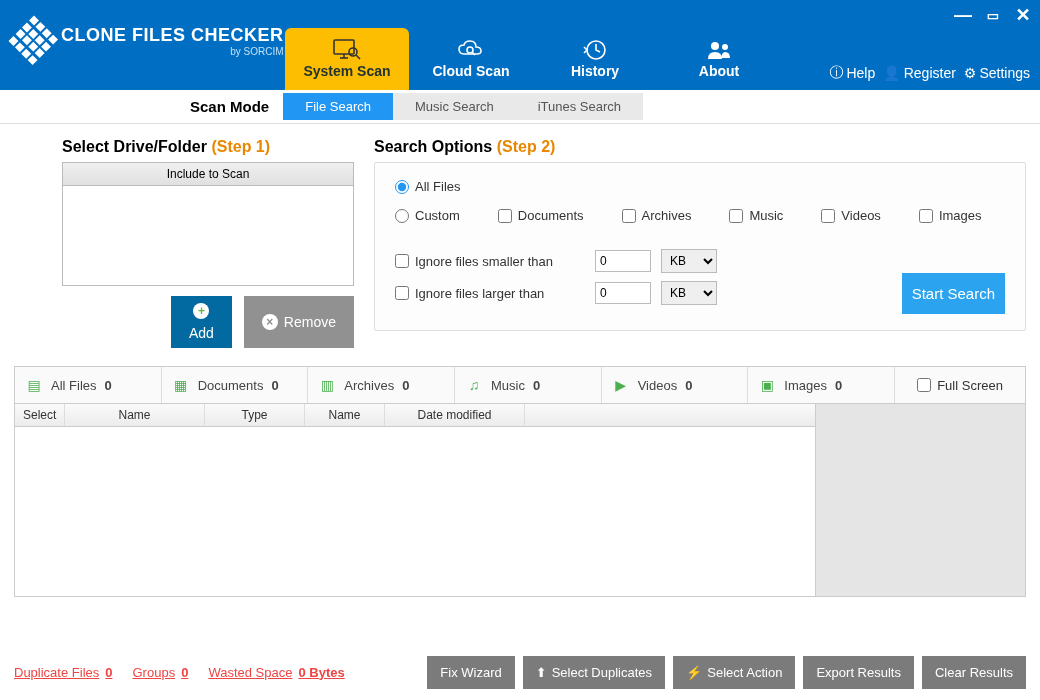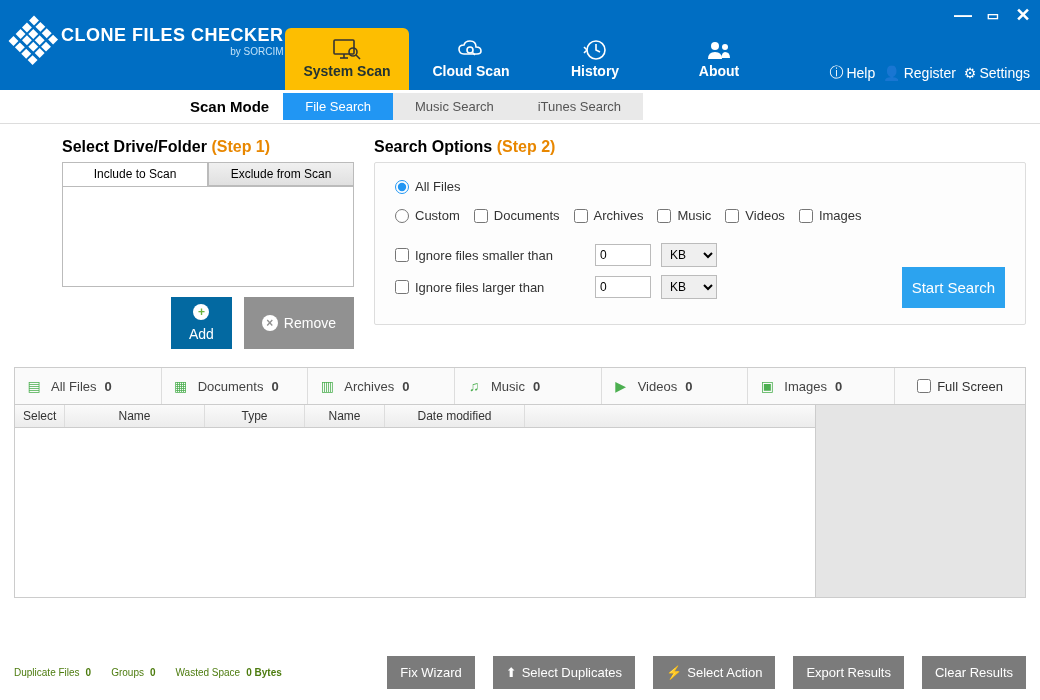--- a/index.html
+++ b/index.html
@@ -49,21 +49,21 @@
 .folder-btns { display:flex; justify-content:flex-end; gap:12px; padding-top:10px; }
 .btn { padding:7px 18px; color:#fff; border:none; font-size:14px; cursor:pointer; display:flex; align-items:center; gap:6px; }
 .btn-add { background:#0369a1;flex-direction:column; }
 .btn-remove { background:#919191; }
 .btn .circ { width:16px; height:16px; border-radius:50%; background:#fff; color:inherit; display:flex; align-items:center; justify-content:center; font-weight:bold; font-size:12px; position:relative;}
 .btn-add .circ::before { content:"+"; color:#6CB33E; }
 .btn-remove .circ::before { content:"×"; color:#919191; }
 
 .search-options { border:1px solid #ddd; padding:16px 20px; border-radius:2px; background:#fdfdfd; }
 .radio-row1 { display:flex; align-items:center; margin-bottom:14px; }
-.radio-row2 { display:flex; align-items:center; gap:14px; margin-bottom:20px; flex-wrap:wrap; }
+.radio-row2 { display:flex; align-items:center; gap:38px; margin-bottom:26px; flex-wrap:wrap; }
 .opt { display:flex; align-items:center; gap:6px; font-size:13px; color:#333; }
 input[type=radio],input[type=checkbox]{ width:14px; height:14px; accent-color:#2196F3; }
 .ignore-row { display:flex; align-items:center; gap:10px; margin-bottom:8px; }
 .ignore-row .opt { width:190px; }
 .num-input { width:56px; padding:3px 4px; border:1px solid #bbb; font-size:12px; background:#fff; }
 .unit-select { width:56px; padding:3px 4px; border:1px solid #bbb; font-size:12px; }
 .start-search { float:right; margin-top:-40px; background:#2CA3EF; color:#fff; padding:12px 10px; border:none; font-size:15px; cursor:pointer; }
 
 
 .cat-row { margin:4px 14px 0 14px; display:flex; align-items:center; border:1px solid #ccc; border-bottom:none; background:#fafafa; }
@@ -75,23 +75,23 @@
 
 
 .results-table { margin:0 14px; border:1px solid #ccc; height:194px; background:#fff; display:flex; }
 .results-body { flex:1; }
 .results-scroll { width:210px; background:#E5E5E5; border-left:1px solid #ccc; }
 .thead { display:flex; background:linear-gradient(#fafafa,#ececec); font-size:12px; color:#333; border-bottom:1px solid #ccc; }
 .th { padding:4px 8px; border-right:1px solid #ddd; text-align:center; }
 
 
 .footer { position:absolute; bottom:0; left:0; right:0; height:56px; display:flex; align-items:center; padding:0 14px; gap:20px; background:#fff; }
-.stat { font-size:10px; color:#4d7c0f; }
+.stat { font-size:13px; color:#ef4444;text-decoration:underline; }
 .stat b { font-weight:700; margin-left:6px; }
-.footer-btns { margin-left:auto; display:flex; gap:18px; }
+.footer-btns { margin-left:auto; display:flex; gap:8px; }
 .fbtn { background:#7B7B7B; color:#fff; border:none; padding:9px 13px; font-size:13px; cursor:pointer; display:flex; align-items:center; gap:5px; }
 </style>
 </head>
 <body>
 
 <div class="titlebar">
   <div class="logo-area">
     <div class="logo-diamond">
       <span></span>
         <span></span>
@@ -184,21 +184,20 @@
     <div class="mode-tab">iTunes Search</div>
   </div>
 </div>
 
 <div class="main">
   <div class="step1">
     <div class="step-title"><span>Select Drive/Folder</span> <span class="step-annot">(Step 1)</span></div>
     <div class="folder-panel">
       <div class="sub-tabs">
         <div class="sub-tab">Include to Scan</div>
-        <div class="sub-tab">Exclude from Scan</div>
       </div>
       <div class="folder-list"></div>
     </div>
     <div class="folder-btns">
       <button class="btn btn-add">
           <span class="circ"></span>
           <span>Add</span>
         </button>
       <button class="btn btn-remove">
           <span class="circ"></span>

